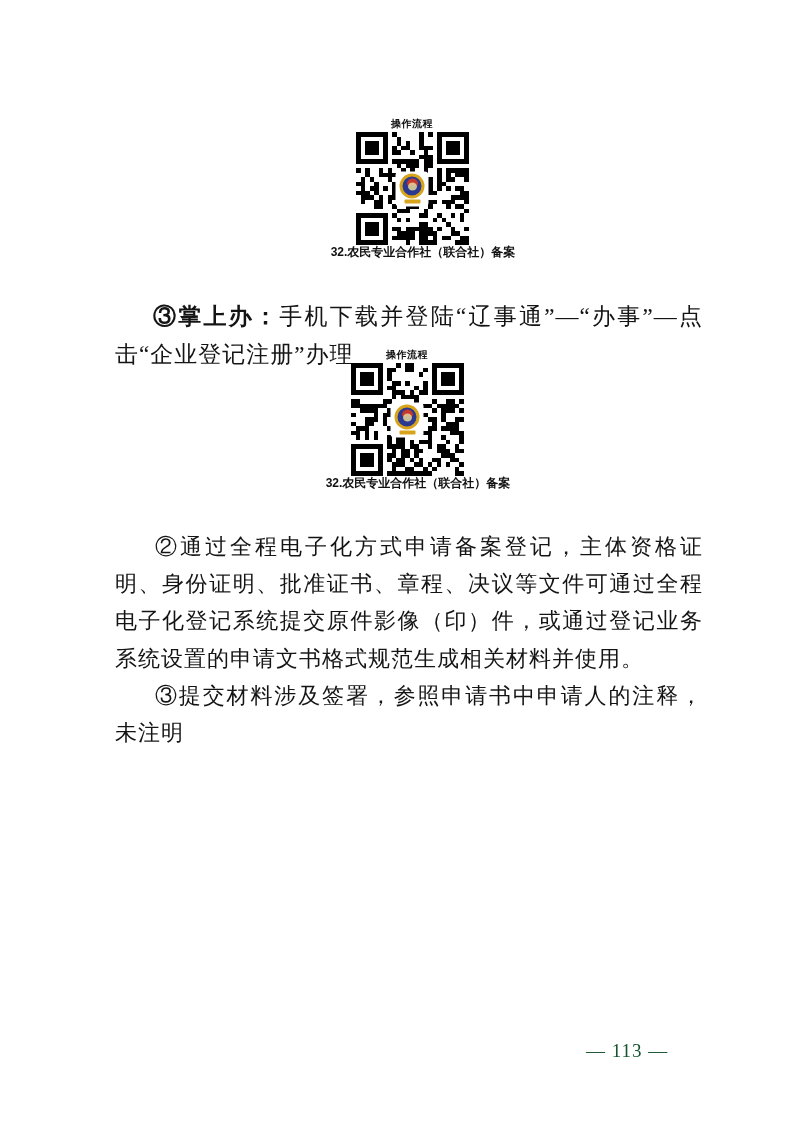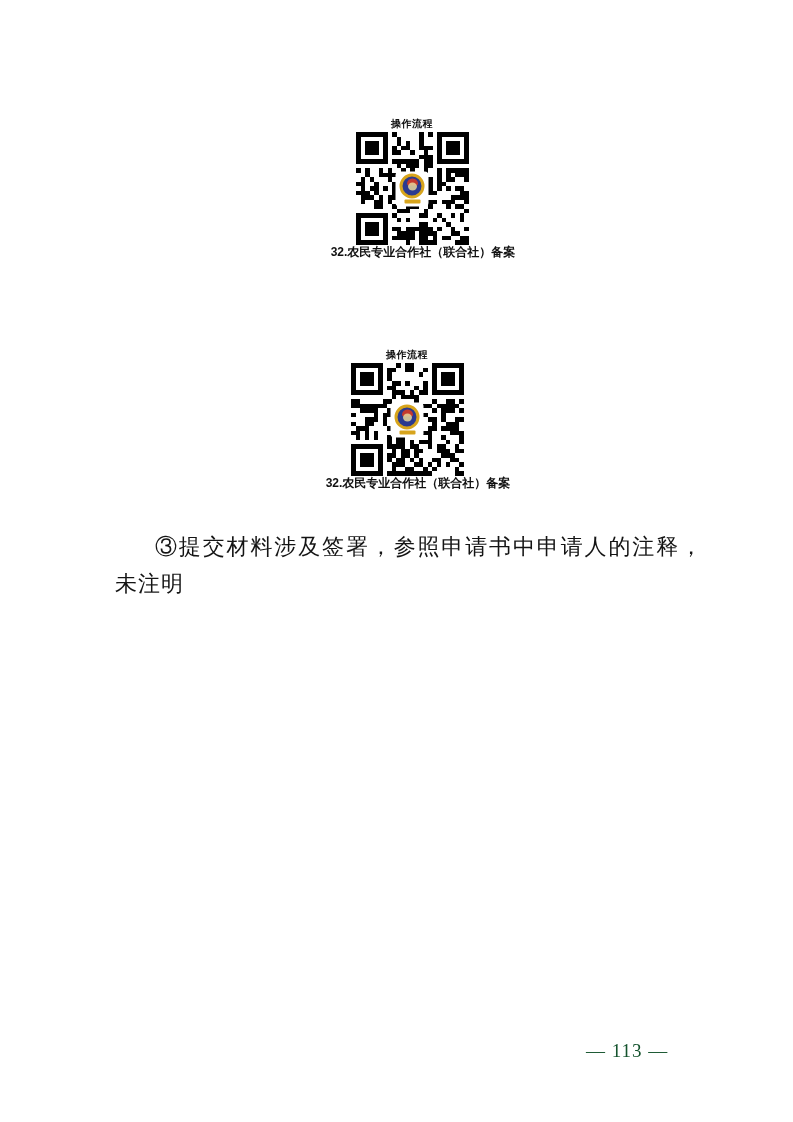--- a/index.html
+++ b/index.html
@@ -288,20 +288,23 @@
           <rect x="2" y="20" width="3" height="3" fill="#000"></rect>
         </svg>
       <div class="emblem-wrap">
         <div class="badge"></div>
         <div class="banner"></div>
       </div>
     </div>
     <div class="qr-caption">32.农民专业合作社（联合社）备案</div>
   </div>
 
+  <div class="para-mobile">
+    <span class="lead">③掌上办：</span><span>手机下载并登陆“辽事通”—“办事”—点击“企业登记注册”办理</span>
+  </div>
 
   <div class="qr-block second">
     <div class="qr-title">操作流程</div>
     <div class="qr-box">
         <svg xmlns="http://www.w3.org/2000/svg" width="113" height="113" viewBox="0 0 25 25" shape-rendering="crispEdges">
           <rect x="10" y="0" width="1" height="1" fill="#000"></rect>
           <rect x="12" y="0" width="1" height="1" fill="#000"></rect>
           <rect x="13" y="0" width="1" height="1" fill="#000"></rect>
           <rect x="8" y="1" width="1" height="1" fill="#000"></rect>
           <rect x="9" y="1" width="1" height="1" fill="#000"></rect>
@@ -500,18 +503,19 @@
         </svg>
       <div class="emblem-wrap">
         <div class="badge"></div>
         <div class="banner"></div>
       </div>
     </div>
     <div class="qr-caption">32.农民专业合作社（联合社）备案</div>
   </div>
 
   <div class="body-text">
+    <p>②通过全程电子化方式申请备案登记，主体资格证明、身份证明、批准证书、章程、决议等文件可通过全程电子化登记系统提交原件影像（印）件，或通过登记业务系统设置的申请文书格式规范生成相关材料并使用。</p>
     <p>③提交材料涉及签署，参照申请书中申请人的注释，未注明</p>
   </div>
 
   <div class="page-num">— 113 —</div>
 
 </div>
 
 </body></html>

